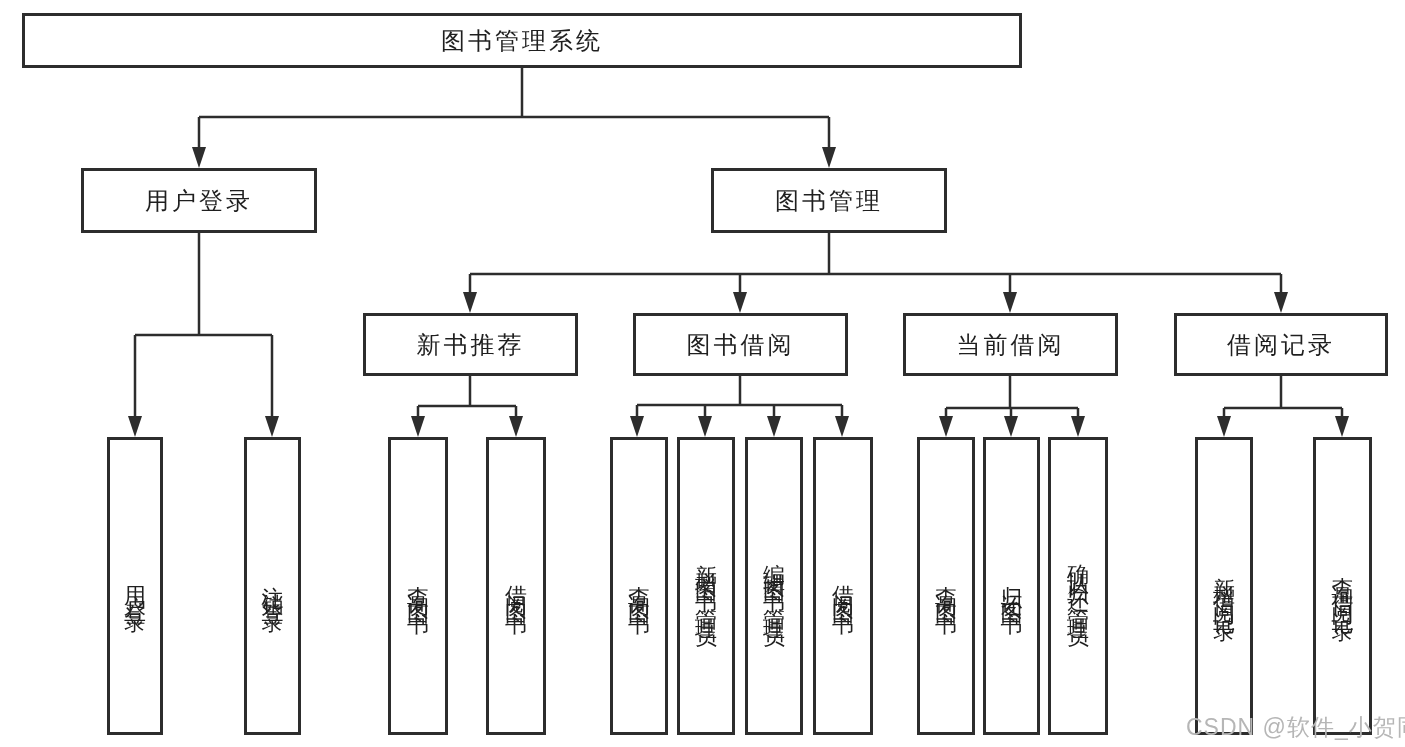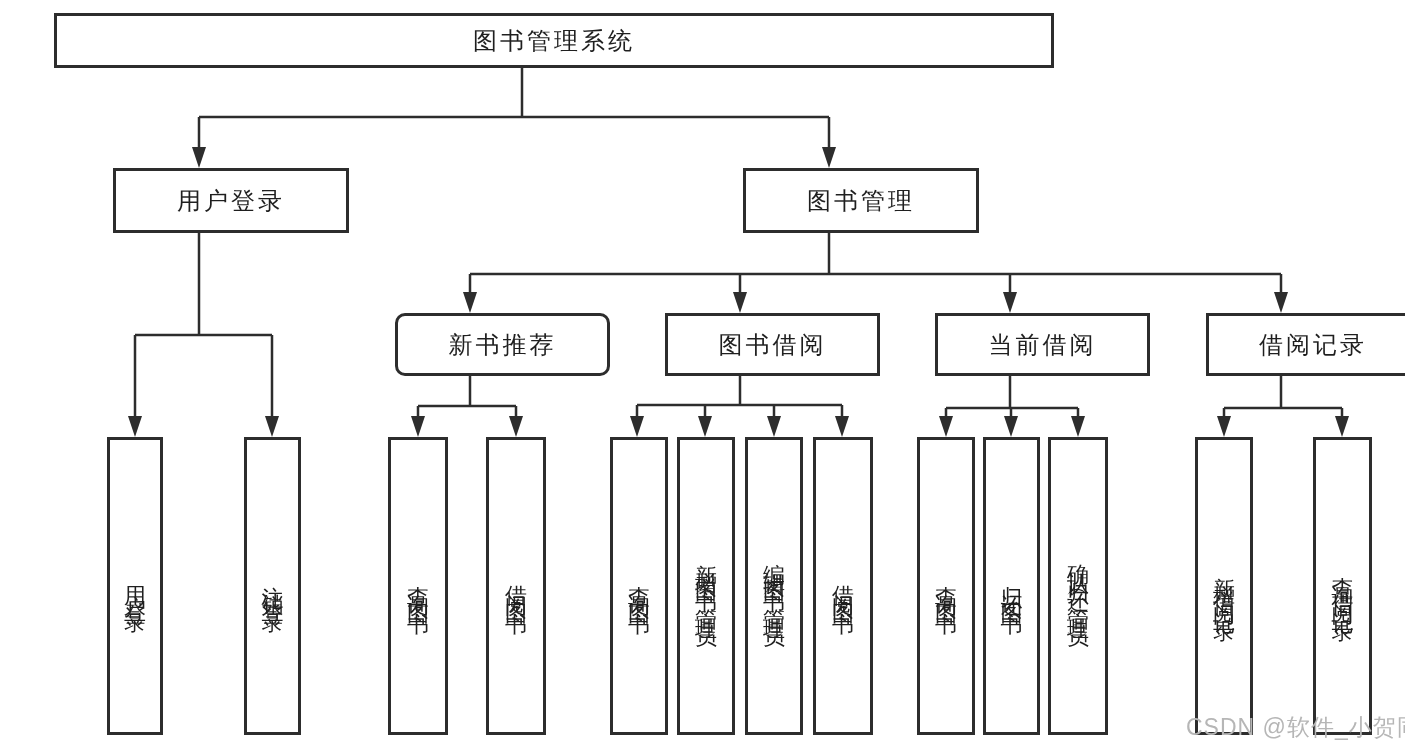--- a/index.html
+++ b/index.html
@@ -17,21 +17,20 @@
     background:#ffffff;
     border:3px solid #2d2d2d;
     display:flex;align-items:center;justify-content:center;
     z-index:2;
   }
   .hnode{
     font-size:24px;
     letter-spacing:3px;
     color:#1f1f1f;
     white-space:nowrap;
-    margin-left:32px;
   }
   .vnode{
     z-index:2;
   }
   .vnode .vtext{
     writing-mode:vertical-rl;
     text-orientation:mixed;
     font-size:22px;
     letter-spacing:9px;
     color:#1f1f1f;
@@ -94,21 +93,21 @@
       <polygon points="1217,416 1231,416 1224,437"></polygon>
       <polygon points="1335,416 1349,416 1342,437"></polygon>
     </g>
   </svg>
 
   <div class="node hnode" style="left:22px;top:13px;width:1000px;height:55px;">图书管理系统</div>
 
   <div class="node hnode" style="left:81px;top:168px;width:236px;height:65px;">用户登录</div>
   <div class="node hnode" style="left:711px;top:168px;width:236px;height:65px;">图书管理</div>
 
-  <div class="node hnode" style="left:363px;top:313px;width:215px;height:63px;border-radius:10px;">新书推荐</div>
+  <div class="node hnode" style="left:363px;top:313px;width:215px;height:63px;">新书推荐</div>
   <div class="node hnode" style="left:903px;top:313px;width:215px;height:63px;">当前借阅</div>
   <div class="node hnode" style="left:633px;top:313px;width:215px;height:63px;">图书借阅</div>
   <div class="node hnode" style="left:1174px;top:313px;width:214px;height:63px;">借阅记录</div>
 
   <div class="node vnode" style="left:107px;top:437px;width:56px;height:298px;">
     <span class="vtext">用户登录</span>
   </div>
   <div class="node vnode" style="left:244px;top:437px;width:57px;height:298px;">
     <span class="vtext">注销登录</span>
   </div>

